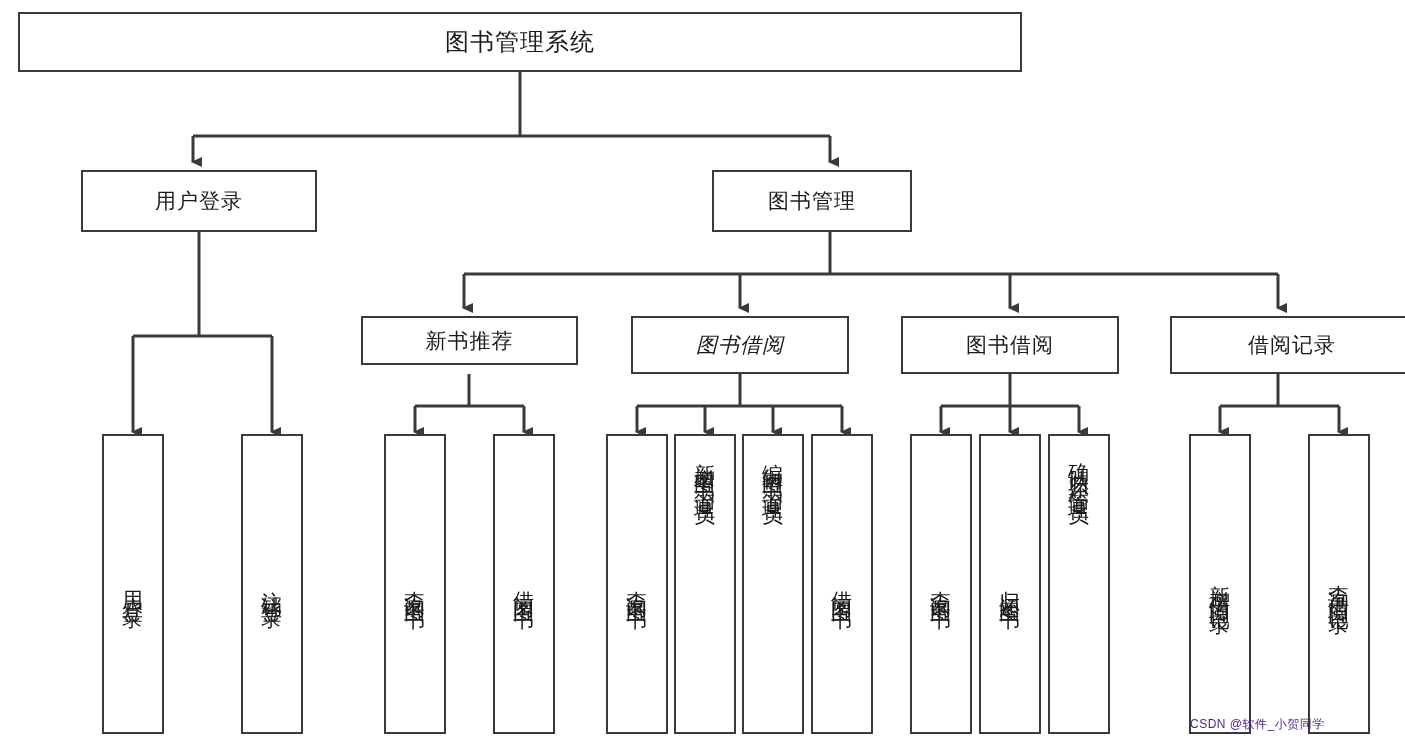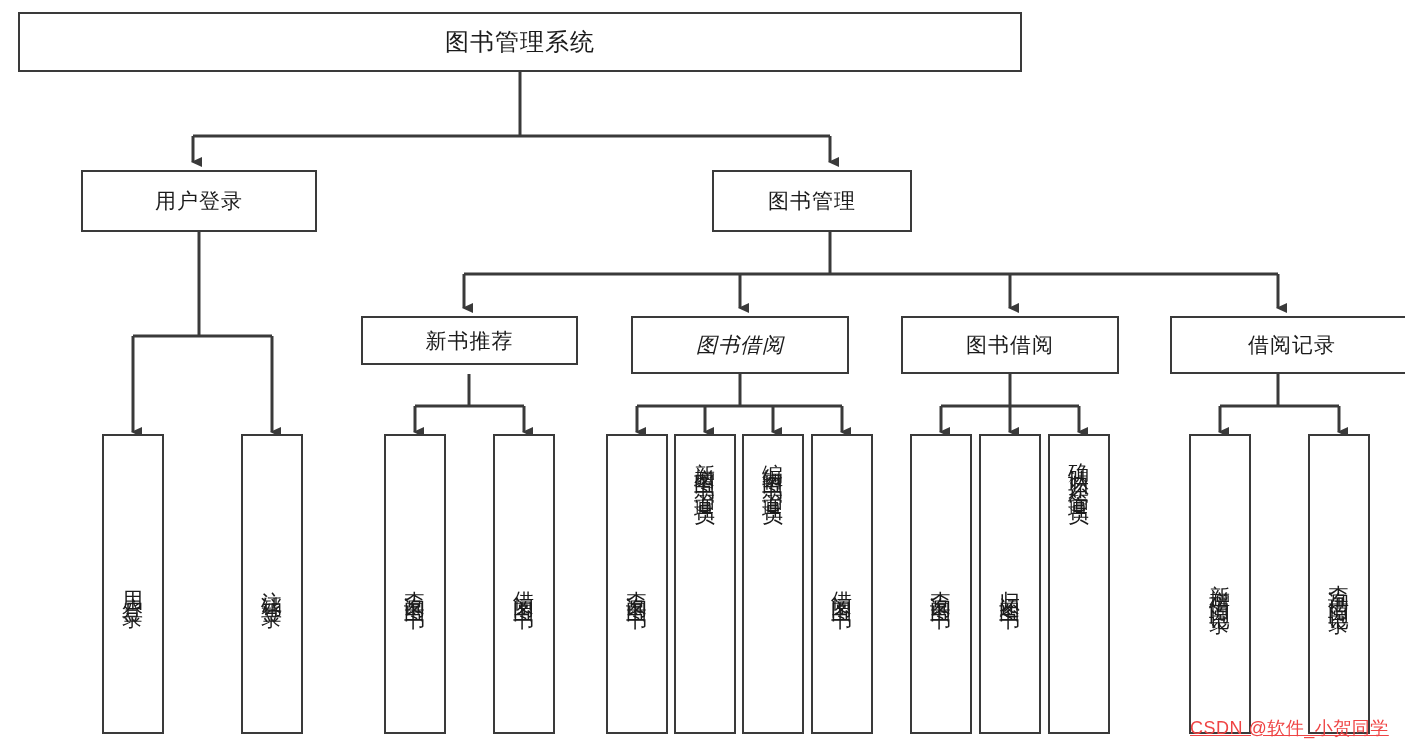--- a/index.html
+++ b/index.html
@@ -66,25 +66,24 @@
     align-items: center;
     justify-content: center;
   }
   .vwrap.top {
     align-items: flex-start;
     padding-top: 6px;
     box-sizing: border-box;
   }
   .watermark {
     position: absolute;
-    font-size: 18px;
-    color: #ef4444;
+    font-size: 12px;
+    color: #4c1d95;
     white-space: nowrap;
     letter-spacing: 0.5px;
-    text-decoration: underline;
   }
 </style>
 </head>
 <body>
 
 <div id="canvas">
 
   <svg class="wires" viewBox="0 0 1405 747">
     <defs>
       <marker id="arrow" markerWidth="12" markerHeight="12" refX="5" refY="9" orient="auto" markerUnits="userSpaceOnUse">

